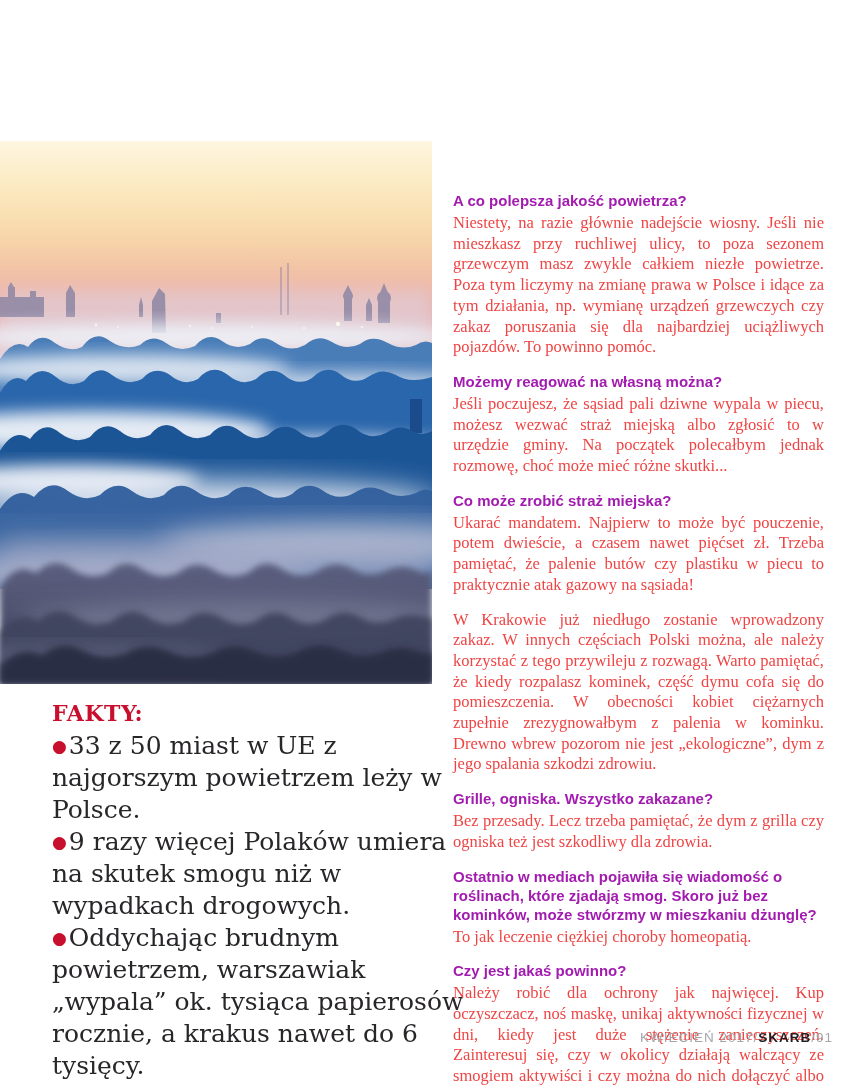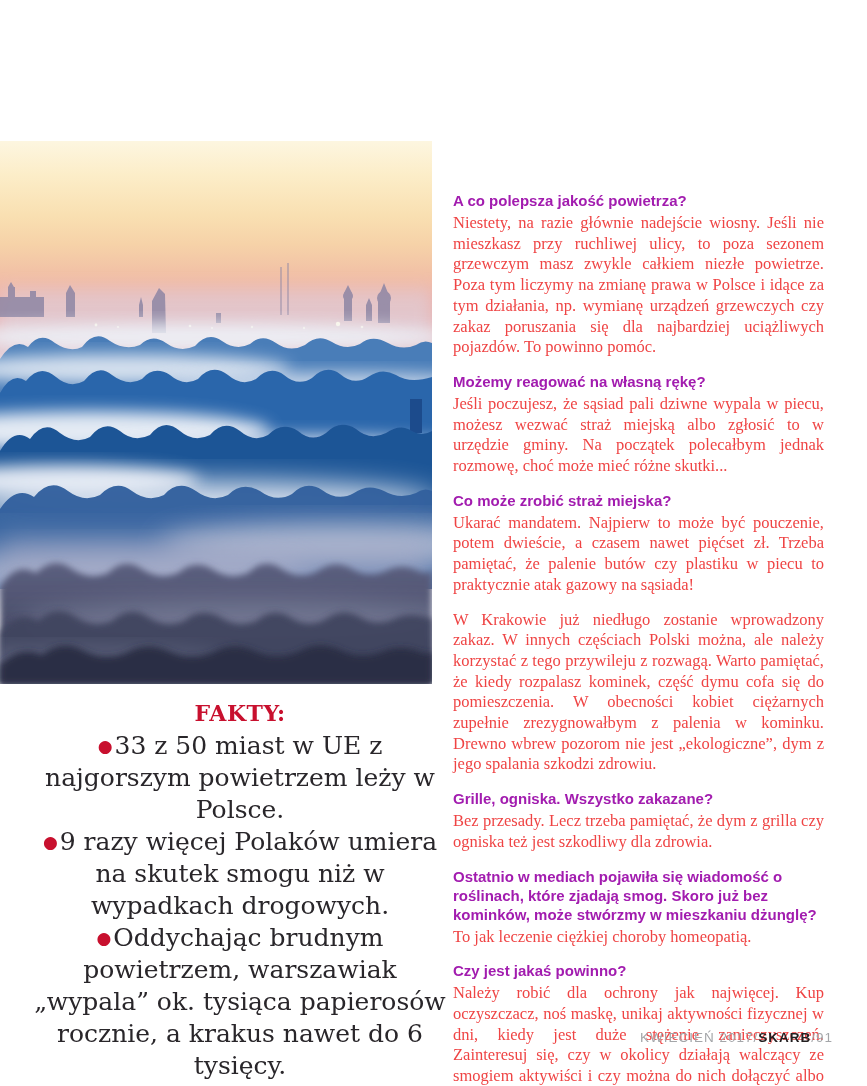--- a/index.html
+++ b/index.html
@@ -5,22 +5,22 @@
   html,body{margin:0;padding:0;background:#ffffff;}
   .page{
     position:relative;width:867px;height:1086px;background:#ffffff;
     font-family:"Liberation Sans",sans-serif;overflow:hidden;
   }
   
   .photo{position:absolute;left:0;top:141px;width:432px;height:543px;overflow:hidden;}
   .photo svg{display:block;width:100%;height:100%;}
   
   .facts{
-    position:absolute;left:24px;top:700px;width:432px;
-    text-align:center;color:#231f20;
+    position:absolute;left:52px;top:700px;width:432px;
+    text-align:left;color:#231f20;
   }
   .facts-title{
     font-family:"DejaVu Serif","Liberation Serif",serif;
     font-weight:bold;font-size:22px;line-height:26px;
     color:#c8102e;letter-spacing:.5px;margin-bottom:4px;
   }
   .fact{
     font-family:"DejaVu Serif","Liberation Serif",serif;
     font-size:25px;line-height:32px;color:#29262a;
   }
@@ -159,21 +159,21 @@
         <div class="fact"><span class="bullet">●</span><span>Oddychając brudnym powietrzem, warszawiak „wypala” ok. tysiąca papierosów rocznie, a krakus nawet do 6 tysięcy.</span></div>
       </div>
   </div>
 
   <div class="qa-column" id="qa-column">
       <div class="qa-block">
         <div class="qa-q">A co polepsza jakość powietrza?</div>
         <div class="qa-a">Niestety, na razie głównie nadejście wiosny. Jeśli nie mieszkasz przy ruchliwej ulicy, to poza sezonem grzewczym masz zwykle całkiem niezłe powietrze. Poza tym liczymy na zmianę prawa w Polsce i idące za tym działania, np. wymianę urządzeń grzewczych czy zakaz poruszania się dla najbardziej uciążliwych pojazdów. To powinno pomóc.</div>
       </div>
       <div class="qa-block">
-        <div class="qa-q">Możemy reagować na własną rękę?</div>
+        <div class="qa-q">Możemy reagować na własną można?</div>
         <div class="qa-a">Jeśli poczujesz, że sąsiad pali dziwne wypala w piecu, możesz wezwać straż miejską albo zgłosić to w urzędzie gminy. Na początek polecałbym jednak rozmowę, choć może mieć różne skutki...</div>
       </div>
       <div class="qa-block">
         <div class="qa-q">Co może zrobić straż miejska?</div>
         <div class="qa-a">Ukarać mandatem. Najpierw to może być pouczenie, potem dwieście, a czasem nawet pięćset zł. Trzeba pamiętać, że palenie butów czy plastiku w piecu to praktycznie atak gazowy na sąsiada!</div>
       </div>
       <div class="qa-block">
         <div class="qa-a">W Krakowie już niedługo zostanie wprowadzony zakaz. W innych częściach Polski można, ale należy korzystać z tego przywileju z rozwagą. Warto pamiętać, że kiedy rozpalasz kominek, część dymu cofa się do pomieszczenia. W obecności kobiet ciężarnych zupełnie zrezygnowałbym z palenia w kominku. Drewno wbrew pozorom nie jest „ekologiczne”, dym z jego spalania szkodzi zdrowiu.</div>
       </div>
       <div class="qa-block">

